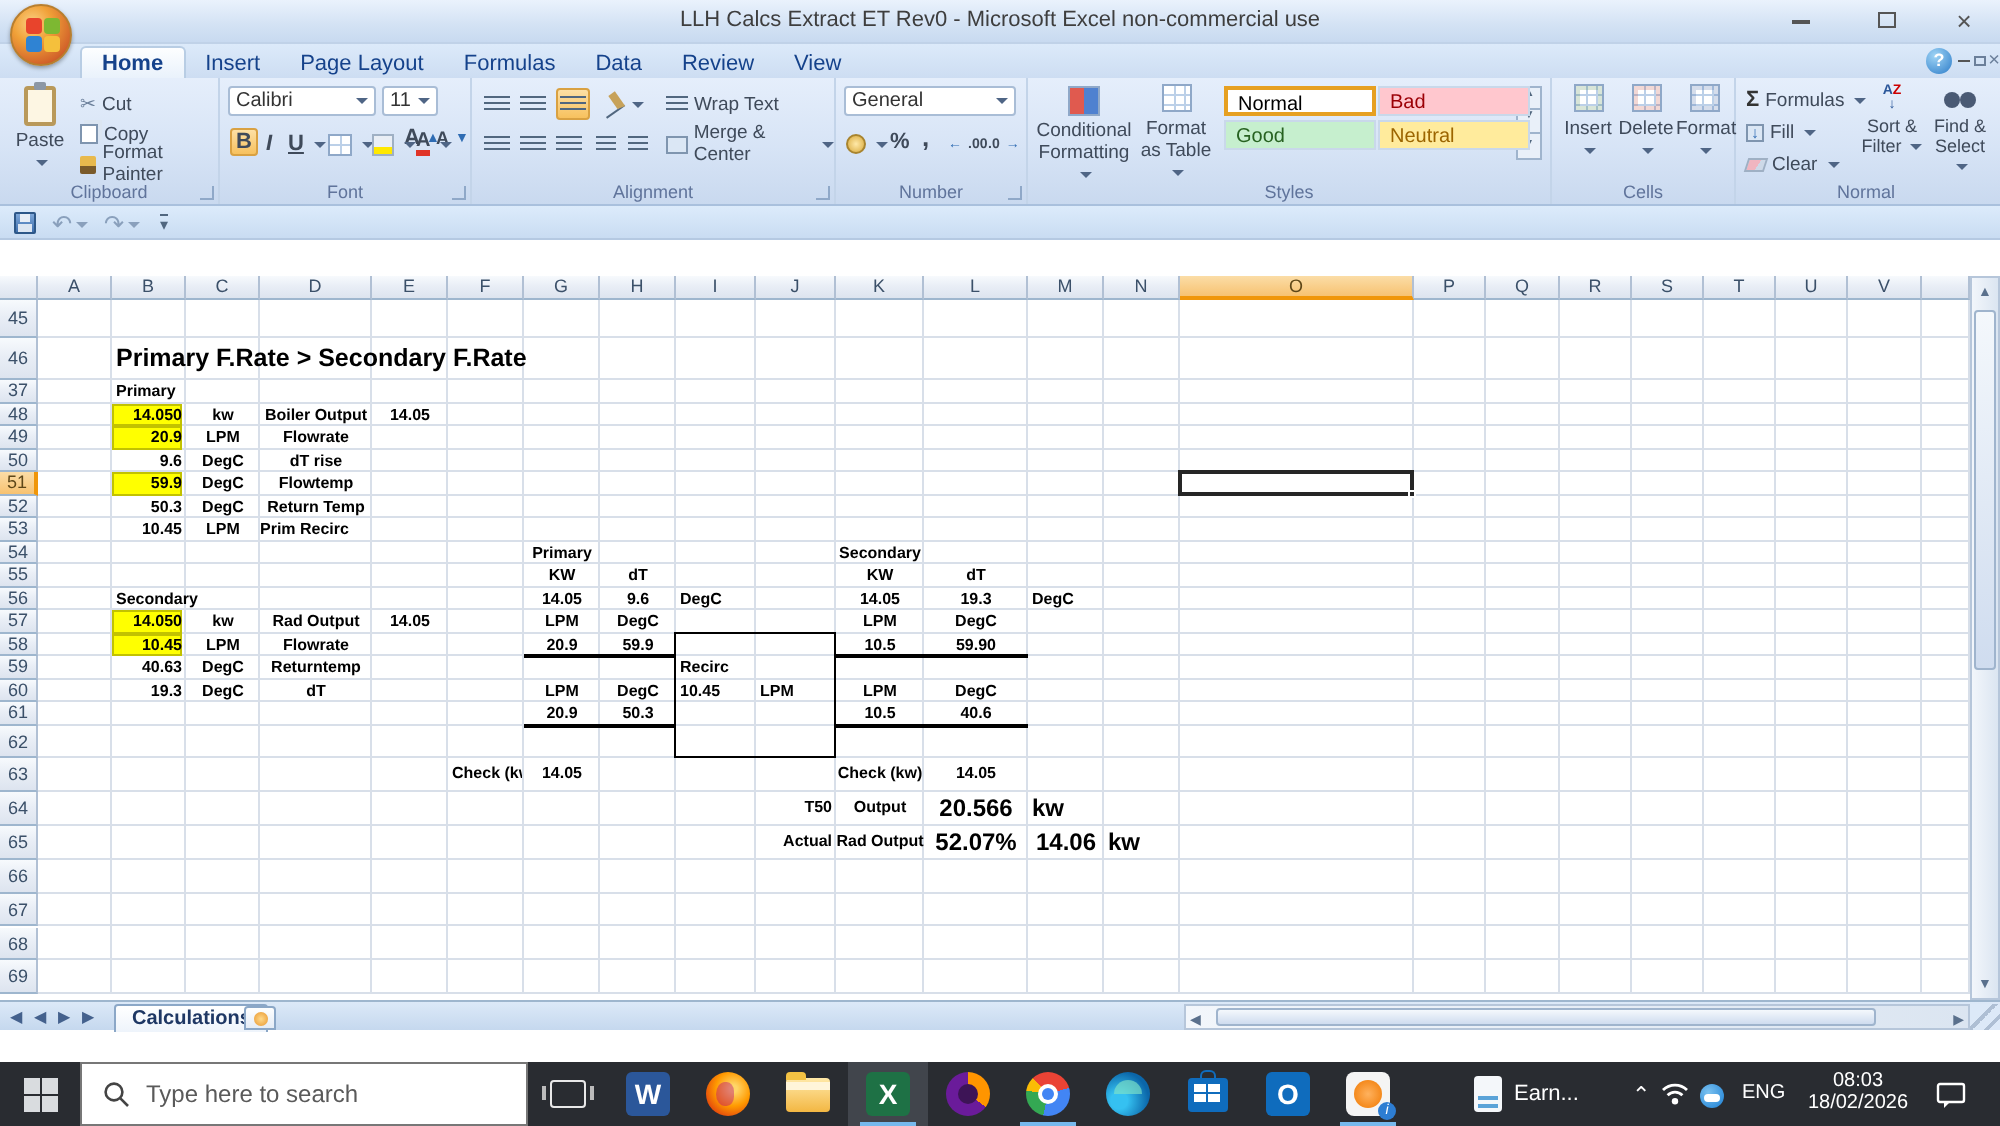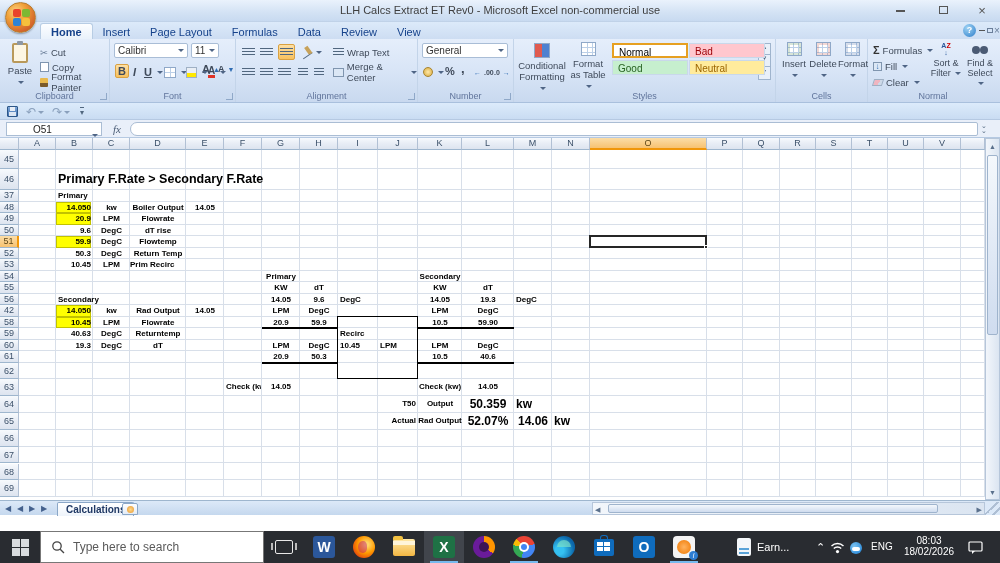--- a/index.html
+++ b/index.html
@@ -311,27 +311,20 @@
   <div class="abs" id="qat">
     <div class="abs" style="left:7px;top:3px;width:11px;height:11px;background:linear-gradient(#7da7d9,#3f6fae);border:1px solid #2d5788;border-radius:1px">
       <div style="position:absolute;left:2px;top:0;width:5px;height:4px;background:#e8eef6"></div>
       <div style="position:absolute;left:1px;bottom:0;width:7px;height:4px;background:#dce6f2"></div>
     </div>
     <div class="abs" style="left:26px;top:2px;color:#8aa0bc;font-size:12px">↶<span class="dd" style="border-top-color:#8aa0bc"></span></div>
     <div class="abs" style="left:52px;top:2px;color:#8aa0bc;font-size:12px">↷<span class="dd" style="border-top-color:#8aa0bc"></span></div>
     <div class="abs" style="left:80px;top:4px;color:#51677f;font-size:8px;border-top:1px solid #51677f">▾</div>
   </div>
 
-  <div class="abs" id="fbar">
-    <div class="abs" id="namebox"><span>O51</span></div>
-    <div class="abs" style="left:90px;top:6px"><span class="dd"></span></div>
-    <div class="abs fx" style="left:113px;top:3px">fx</div>
-    <div class="abs" id="fxfield"><span></span></div>
-    <div class="abs" style="left:981px;top:3px;color:#51677f;font-size:7px;line-height:5px">⌄<br>⌄</div>
-  </div>
 
   <div class="abs" id="sheet">
       <div class="colhdr" style="left: 0px; top: 0px; width: 19px; height: 12px;"></div>
       <div class="colhdr" style="left: 19px; top: 0px; width: 37px; height: 12px; line-height: 11px;">A</div>
       <div class="colhdr" style="left: 56px; top: 0px; width: 37px; height: 12px; line-height: 11px;">B</div>
       <div class="colhdr" style="left: 93px; top: 0px; width: 37px; height: 12px; line-height: 11px;">C</div>
       <div class="colhdr" style="left: 130px; top: 0px; width: 56px; height: 12px; line-height: 11px;">D</div>
       <div class="colhdr" style="left: 186px; top: 0px; width: 38px; height: 12px; line-height: 11px;">E</div>
       <div class="colhdr" style="left: 224px; top: 0px; width: 38px; height: 12px; line-height: 11px;">F</div>
       <div class="colhdr" style="left: 262px; top: 0px; width: 38px; height: 12px; line-height: 11px;">G</div>
@@ -356,21 +349,21 @@
       <div class="rowhdr" style="left: 0px; top: 52px; width: 19px; height: 11.5px; line-height: 11.5px;">37</div>
       <div class="rowhdr" style="left: 0px; top: 63.5px; width: 19px; height: 11.5px; line-height: 11.5px;">48</div>
       <div class="rowhdr" style="left: 0px; top: 75px; width: 19px; height: 11.5px; line-height: 11.5px;">49</div>
       <div class="rowhdr" style="left: 0px; top: 86.5px; width: 19px; height: 11.5px; line-height: 11.5px;">50</div>
       <div class="rowhdr rhdrsel" style="left: 0px; top: 98px; width: 19px; height: 11.5px; line-height: 11.5px;">51</div>
       <div class="rowhdr" style="left: 0px; top: 109.5px; width: 19px; height: 11.5px; line-height: 11.5px;">52</div>
       <div class="rowhdr" style="left: 0px; top: 121px; width: 19px; height: 11.5px; line-height: 11.5px;">53</div>
       <div class="rowhdr" style="left: 0px; top: 132.5px; width: 19px; height: 11.5px; line-height: 11.5px;">54</div>
       <div class="rowhdr" style="left: 0px; top: 144px; width: 19px; height: 11.5px; line-height: 11.5px;">55</div>
       <div class="rowhdr" style="left: 0px; top: 155.5px; width: 19px; height: 11.5px; line-height: 11.5px;">56</div>
-      <div class="rowhdr" style="left: 0px; top: 167px; width: 19px; height: 11.5px; line-height: 11.5px;">42</div>
+      <div class="rowhdr" style="left: 0px; top: 167px; width: 19px; height: 11.5px; line-height: 11.5px;">57</div>
       <div class="rowhdr" style="left: 0px; top: 178.5px; width: 19px; height: 11.5px; line-height: 11.5px;">58</div>
       <div class="rowhdr" style="left: 0px; top: 190px; width: 19px; height: 11.5px; line-height: 11.5px;">59</div>
       <div class="rowhdr" style="left: 0px; top: 201.5px; width: 19px; height: 11.5px; line-height: 11.5px;">60</div>
       <div class="rowhdr" style="left: 0px; top: 213px; width: 19px; height: 11.5px; line-height: 11.5px;">61</div>
       <div class="rowhdr" style="left: 0px; top: 224.5px; width: 19px; height: 16.5px; line-height: 16.5px;">62</div>
       <div class="rowhdr" style="left: 0px; top: 241px; width: 19px; height: 16.9px; line-height: 16.9px;">63</div>
       <div class="rowhdr" style="left: 0px; top: 257.9px; width: 19px; height: 16.9px; line-height: 16.9px;">64</div>
       <div class="rowhdr" style="left: 0px; top: 274.8px; width: 19px; height: 16.9px; line-height: 16.9px;">65</div>
       <div class="rowhdr" style="left: 0px; top: 291.7px; width: 19px; height: 16.9px; line-height: 16.9px;">66</div>
       <div class="rowhdr" style="left: 0px; top: 308.6px; width: 19px; height: 16.9px; line-height: 16.9px;">67</div>
@@ -491,21 +484,21 @@
       <div class="cell" style="left: 262px; top: 213px; height: 11.5px; line-height: 11.5px; width: 38px; text-align: center;">20.9</div>
       <div class="cell" style="left: 300px; top: 213px; height: 11.5px; line-height: 11.5px; width: 38px; text-align: center;">50.3</div>
       <div class="cell" style="left: 418px; top: 213px; height: 11.5px; line-height: 11.5px; width: 44px; text-align: center;">10.5</div>
       <div class="cell" style="left: 462px; top: 213px; height: 11.5px; line-height: 11.5px; width: 52px; text-align: center;">40.6</div>
       <div class="cell" style="left: 224px; top: 241px; height: 16.9px; line-height: 16.9px; padding-left: 2px; text-align: left; width: 37px; overflow: hidden;">Check (kw</div>
       <div class="cell" style="left: 262px; top: 241px; height: 16.9px; line-height: 16.9px; width: 38px; text-align: center;">14.05</div>
       <div class="cell" style="left: 418px; top: 241px; height: 16.9px; line-height: 16.9px; width: 44px; text-align: center;">Check (kw)</div>
       <div class="cell" style="left: 462px; top: 241px; height: 16.9px; line-height: 16.9px; width: 52px; text-align: center;">14.05</div>
       <div class="cell" style="left: 378px; top: 257.9px; height: 16.9px; line-height: 16.9px; width: 38px; text-align: right;">T50</div>
       <div class="cell" style="left: 418px; top: 257.9px; height: 16.9px; line-height: 16.9px; width: 44px; text-align: center;">Output</div>
-      <div class="cell lg" style="left: 462px; top: 257.9px; height: 16.9px; line-height: 16.9px; width: 52px; text-align: center;">50.359</div>
+      <div class="cell lg" style="left: 462px; top: 257.9px; height: 16.9px; line-height: 16.9px; width: 52px; text-align: center;">20.566</div>
       <div class="cell lg" style="left: 514px; top: 257.9px; height: 16.9px; line-height: 16.9px; padding-left: 2px; text-align: left;">kw</div>
       <div class="cell" style="left: 378px; top: 274.8px; height: 16.9px; line-height: 16.9px; width: 38px; text-align: right;">Actual</div>
       <div class="cell" style="left: 418px; top: 274.8px; height: 16.9px; line-height: 16.9px; width: 44px; text-align: center;">Rad Output</div>
       <div class="cell lg" style="left: 462px; top: 274.8px; height: 16.9px; line-height: 16.9px; width: 52px; text-align: center;">52.07%</div>
       <div class="cell lg" style="left: 514px; top: 274.8px; height: 16.9px; line-height: 16.9px; width: 38px; text-align: center;">14.06</div>
       <div class="cell lg" style="left: 552px; top: 274.8px; height: 16.9px; line-height: 16.9px; padding-left: 2px; text-align: left;">kw</div>
       <div class="thick" style="left: 262px; top: 189px; width: 76px; height: 1.5px;"></div>
       <div class="thick" style="left: 262px; top: 224px; width: 76px; height: 1.5px;"></div>
       <div class="thick" style="left: 418px; top: 189px; width: 96px; height: 1.5px;"></div>
       <div class="thick" style="left: 418px; top: 224px; width: 96px; height: 1.5px;"></div>

